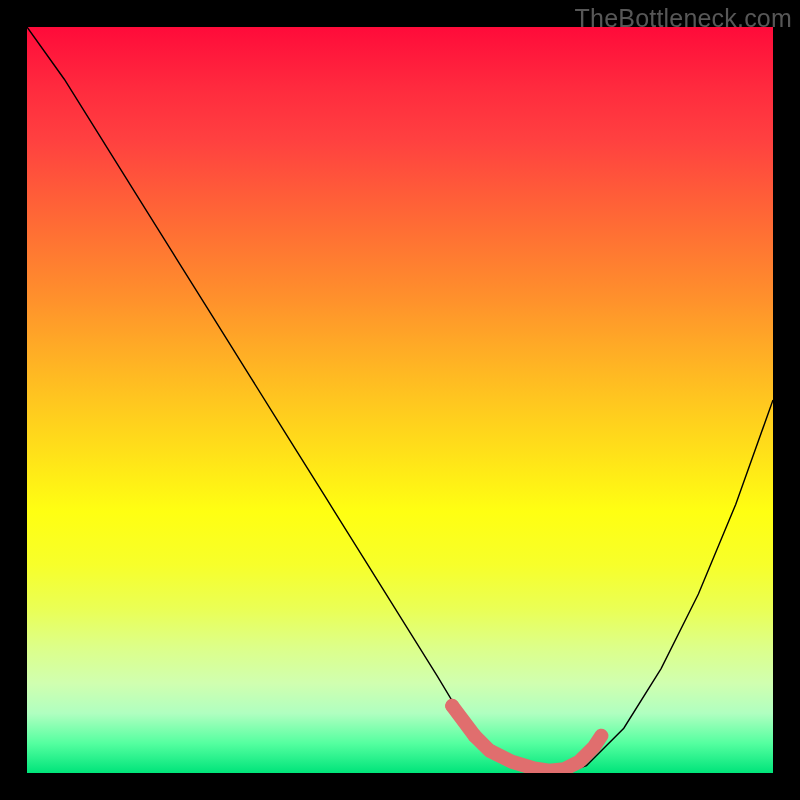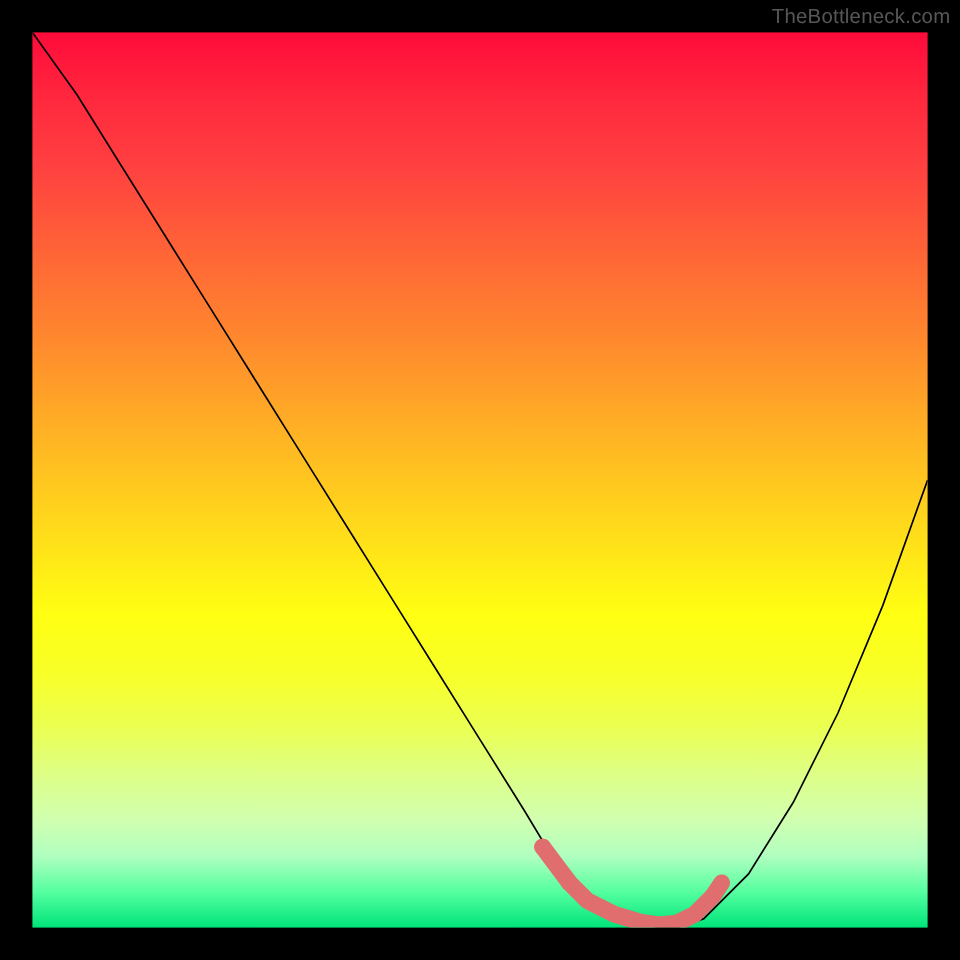--- a/index.html
+++ b/index.html
@@ -37,21 +37,21 @@
   .plot-area svg {
     position: absolute;
     left: 0; top: 0;
     width: 100%; height: 100%;
   }
   .watermark {
     position: absolute;
     top: 4px;
     right: 8px;
     color: #575757;
-    font-size: 17px;
+    font-size: 25px;
     font-weight: 400;
     letter-spacing: 0.2px;
   }
 </style>
 </head>
 <body>
 
 <div class="frame">
   <div class="plot-area">
     <svg viewBox="0 0 746 746" preserveAspectRatio="none">

